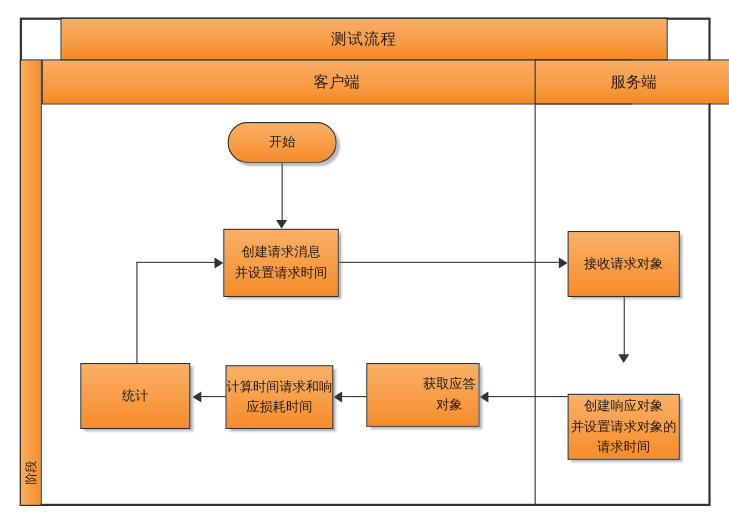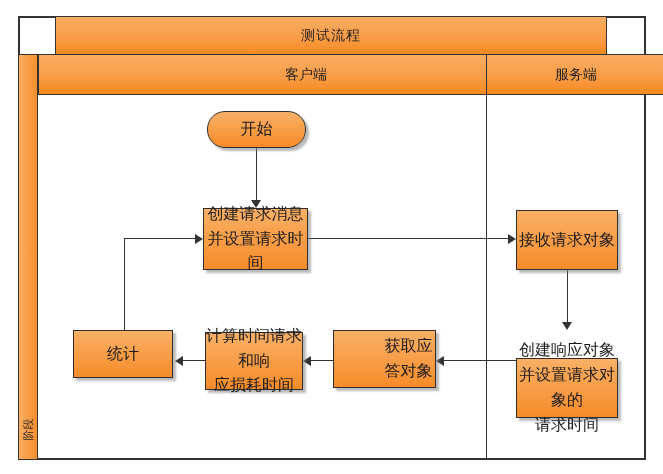--- a/index.html
+++ b/index.html
@@ -44,34 +44,34 @@
   .lane-server { left: 486px; top: 54px; width: 180px; height: 41px; }
   .lane-divider { left: 486px; top: 95px; width: 1px; height: 365px; background: #333333; }
 
   
   .node {
     background: linear-gradient(180deg, #fab066 0%, #f89c45 55%, #f68c2a 100%);
     border: 1px solid #2e2e2e;
     box-shadow: 3px 3px 2px rgba(130,130,130,0.55);
     display: flex; align-items: center; justify-content: center;
     text-align: center;
-    font-size: 16px;
+    font-size: 12px;
     line-height: 1.55;
     white-space: pre-line;
     color: #1c1c1c;
   }
   .terminator { border-radius: 18px; }
 
   .n-start       { left: 207px; top: 111px; width: 99px;  height: 37px; }
   .n-create-req  { left: 203px; top: 208px; width: 105px; height: 62px; }
   .n-receive-req { left: 516px; top: 210px; width: 102px; height: 60px; }
   .n-create-resp { left: 516px; top: 330px; width: 102px; height: 60px; margin-top: 28px; }
   .n-get-resp    { left: 333px; top: 330px; width: 103px; height: 58px; padding-left: 48px; }
   .n-calc-time   { left: 205px; top: 332px; width: 98px;  height: 58px; }
-  .n-stat        { left: 73px;  top: 330px; width: 100px; height: 48px; }
+  .n-stat        { left: 73px;  top: 330px; width: 100px; height: 60px; }
 
   
   .connector { position: absolute; left: 0; top: 0; width: 0; height: 0; }
   .seg { position: absolute; background: #333333; }
   .ah  { position: absolute; width: 0; height: 0; }
   .ah-down  { border-left: 5px solid transparent; border-right: 5px solid transparent; border-top: 8px solid #333333; }
   .ah-right { border-top: 5px solid transparent; border-bottom: 5px solid transparent; border-left: 8px solid #333333; }
   .ah-left  { border-top: 5px solid transparent; border-bottom: 5px solid transparent; border-right: 8px solid #333333; }
 </style>
 </head>

